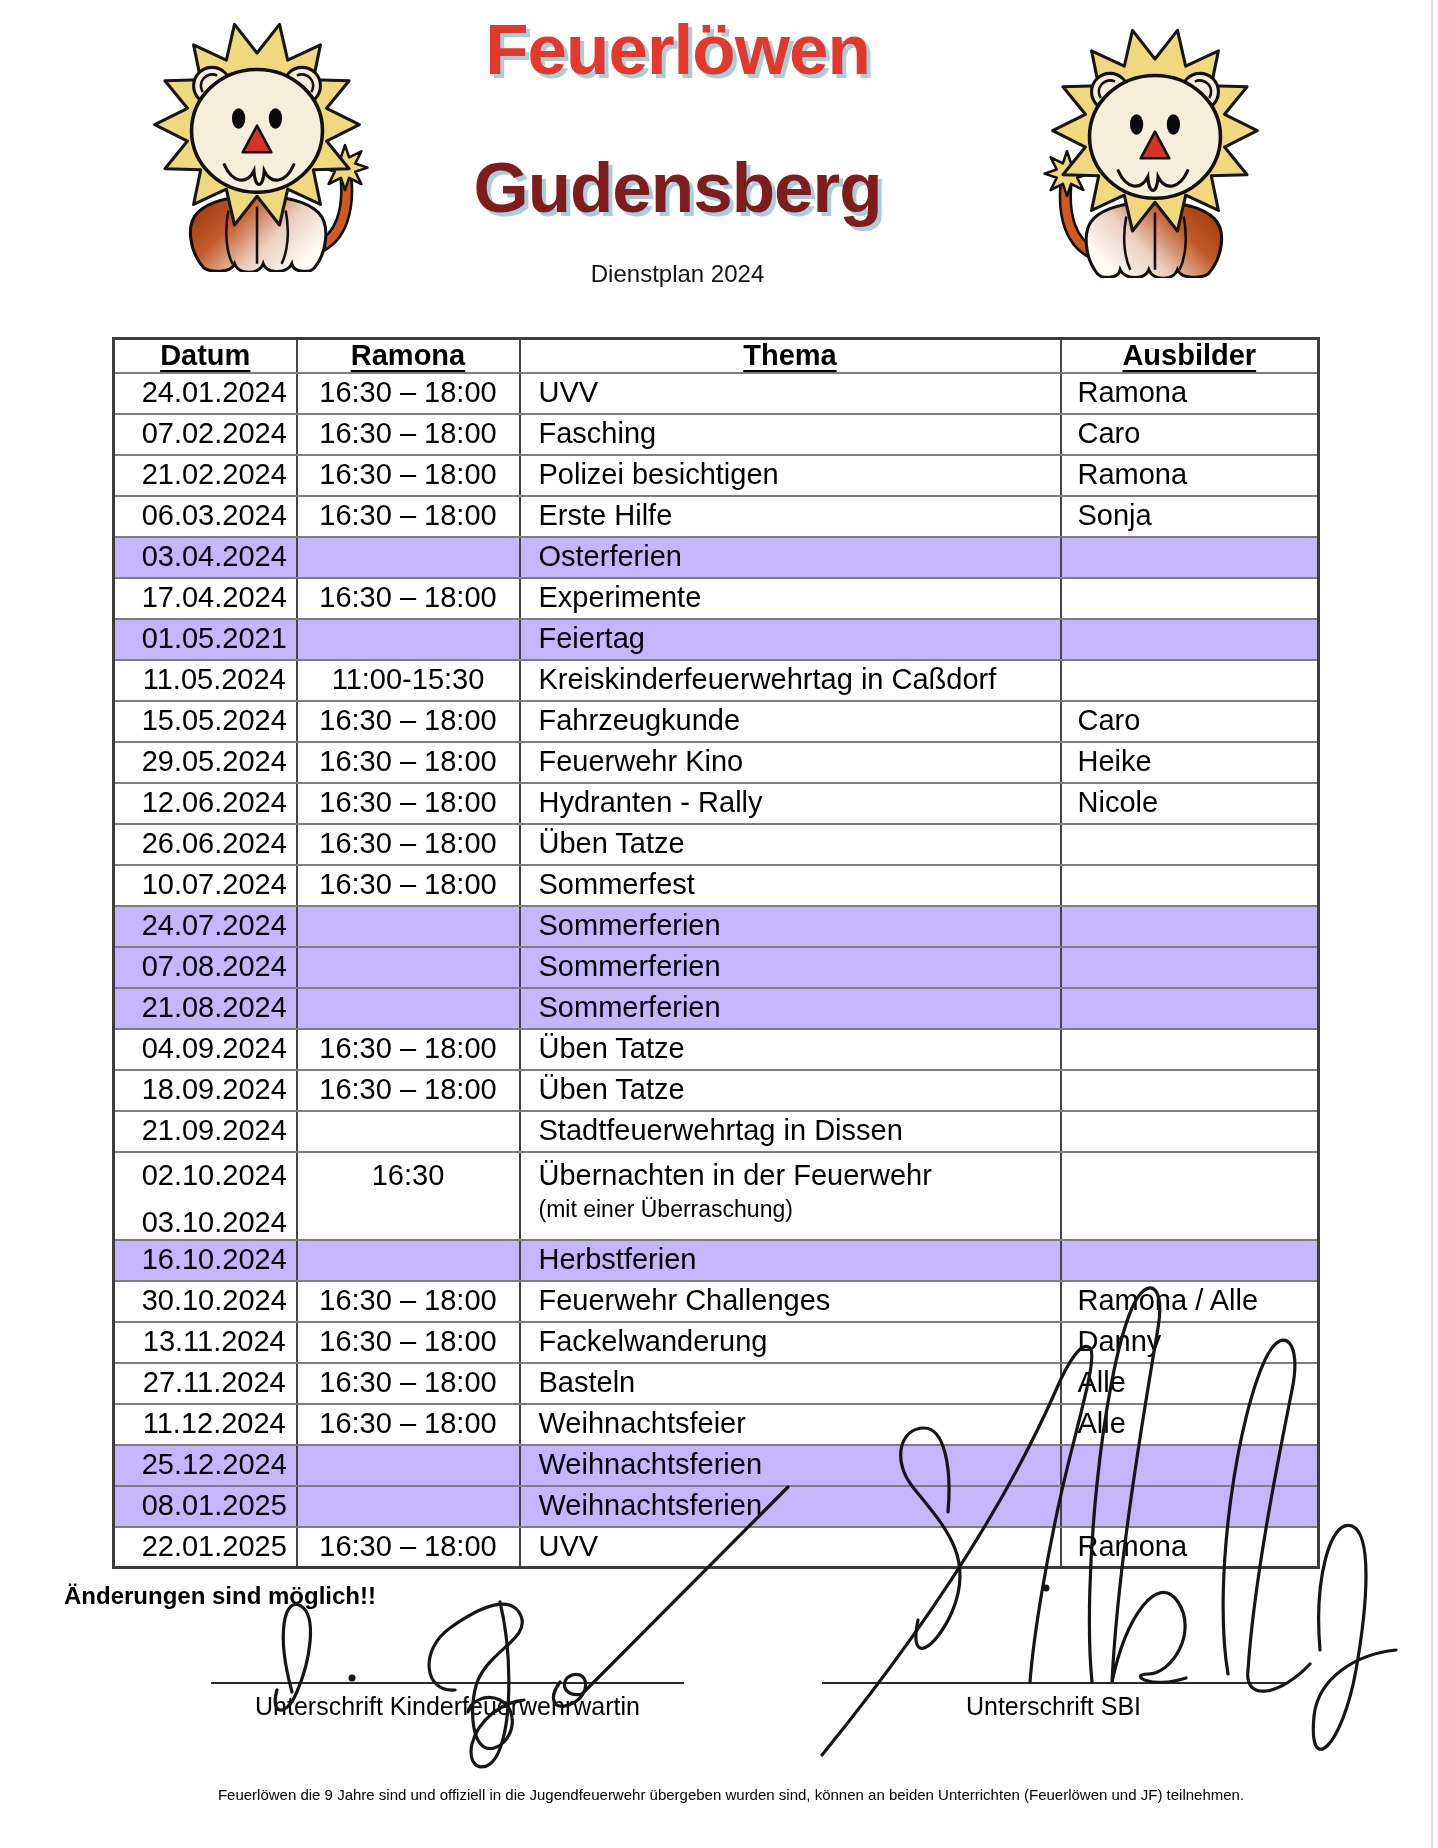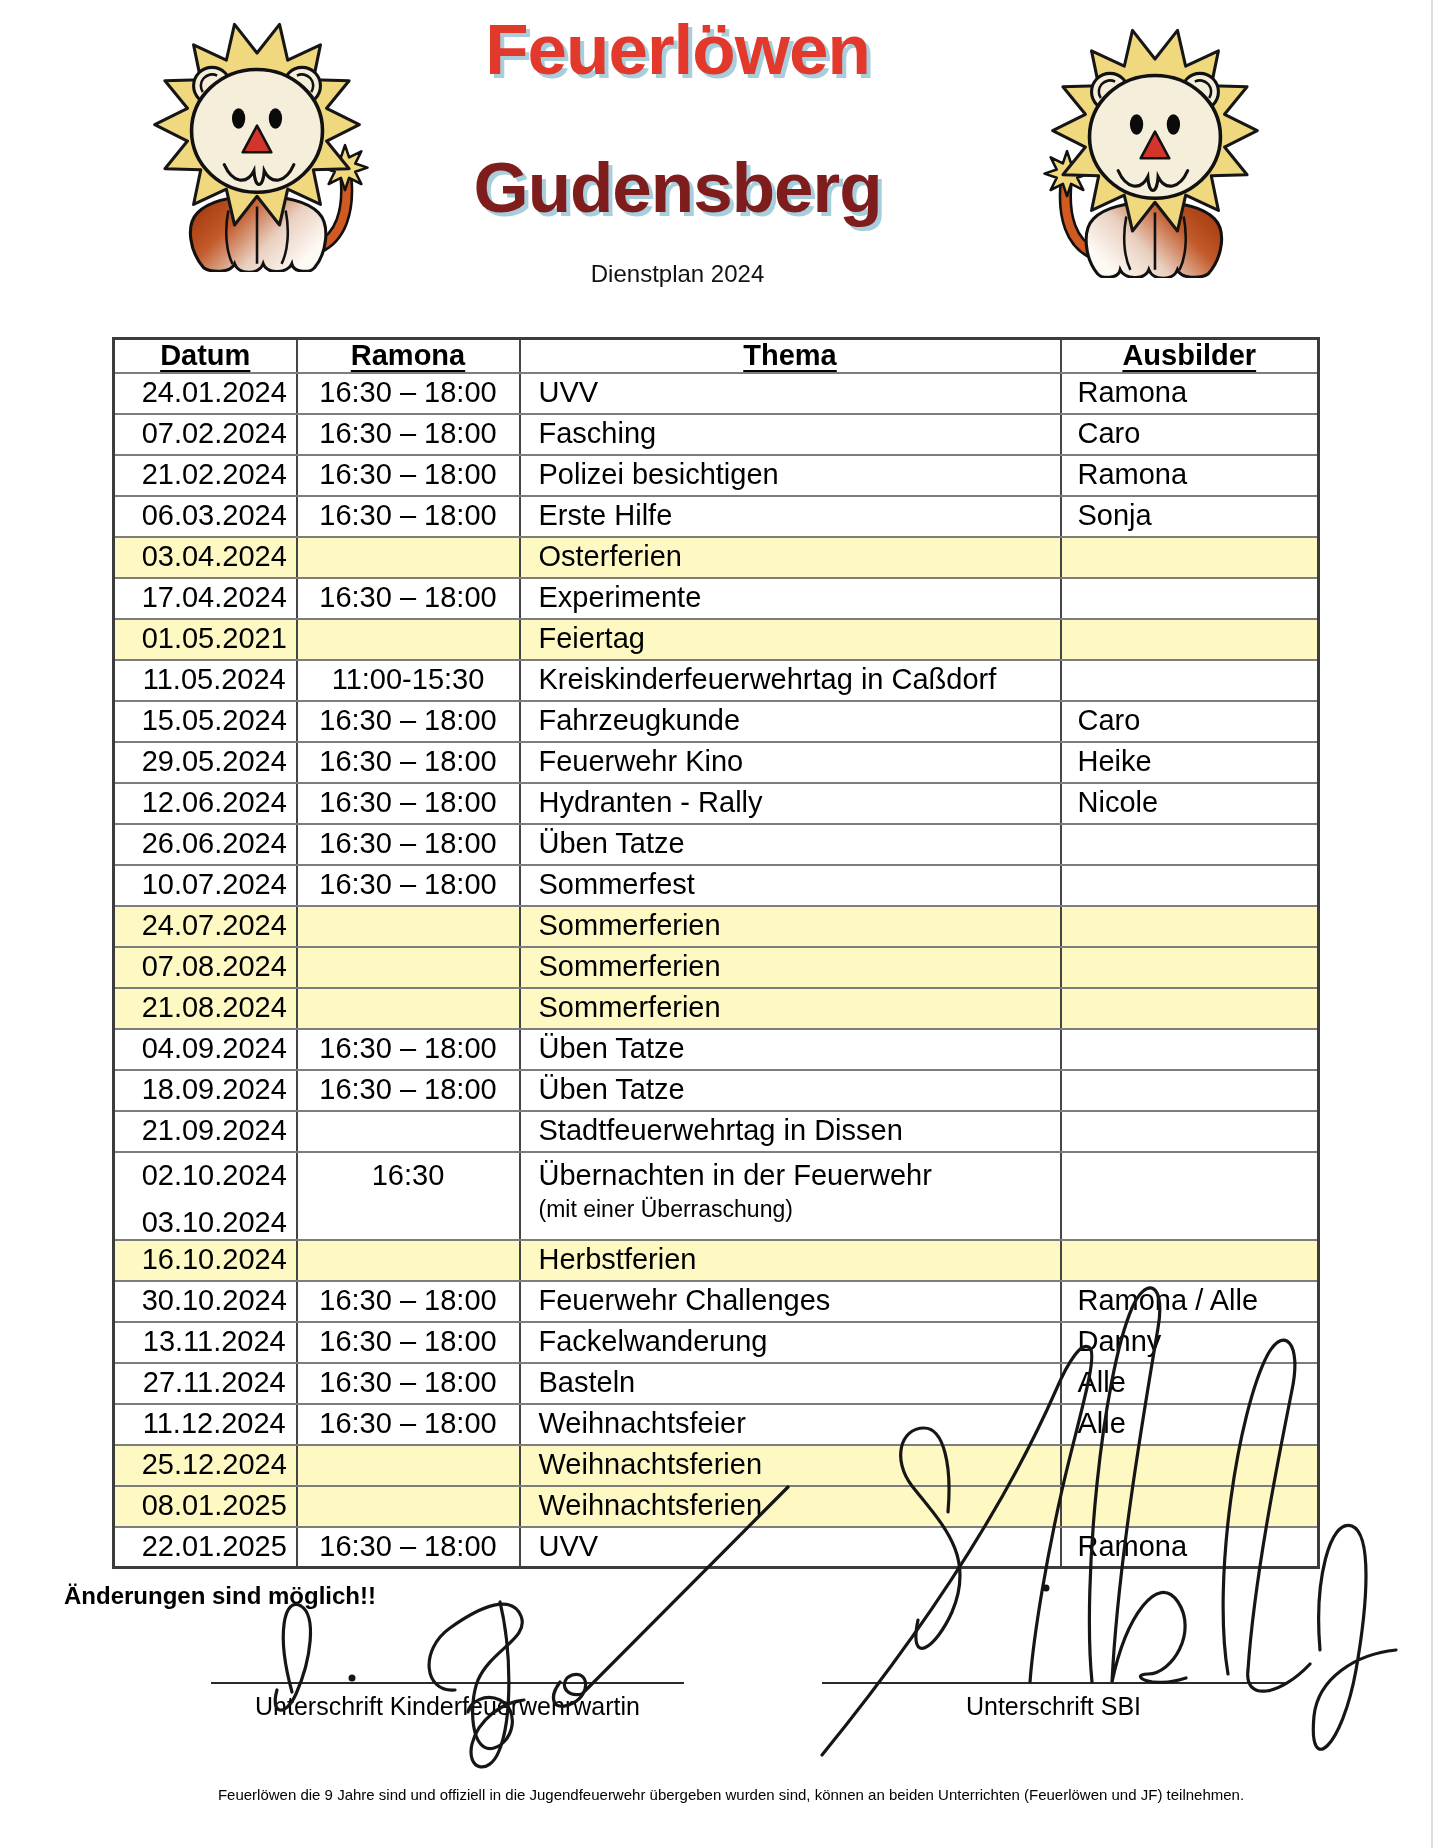--- a/index.html
+++ b/index.html
@@ -63,21 +63,21 @@
   .sig-line-left  { left:211px; width:473px; }
   .sig-line-right { left:822px; width:463px; }
   .sig-label { position:absolute; top:1692px; font-size:25px; text-align:center; }
   .sig-label-left  { left:211px; width:473px; }
   .sig-label-right { left:822px; width:463px; }
   .bottom-note { position:absolute; left:12px; top:1786px; width:1438px; text-align:center; font-size:15px; }
 
   .sig-overlay { position:absolute; left:0; top:1250px; width:1438px; height:570px; pointer-events:none; }
   .page-edge { position:absolute; left:1431px; top:0; width:2px; height:1848px; background:#dedede; }
 </style>
-<style>tr.hl td { background:#fef9c3; }</style></head>
+<style>tr.hl td { background:#c4b5fd; }</style></head>
 <body>
 
 <div class="lion lion-left">
   <svg viewBox="0 0 230 260" width="236" height="266">
     <defs>
       <linearGradient id="bodyGrad" x1="0" y1="0" x2="1" y2="0.55">
         <stop offset="0" stop-color="#9c2f05"></stop>
         <stop offset="0.38" stop-color="#c25a2a"></stop>
         <stop offset="0.7" stop-color="#e9d0c0"></stop>
         <stop offset="1" stop-color="#fdf9f3"></stop>

